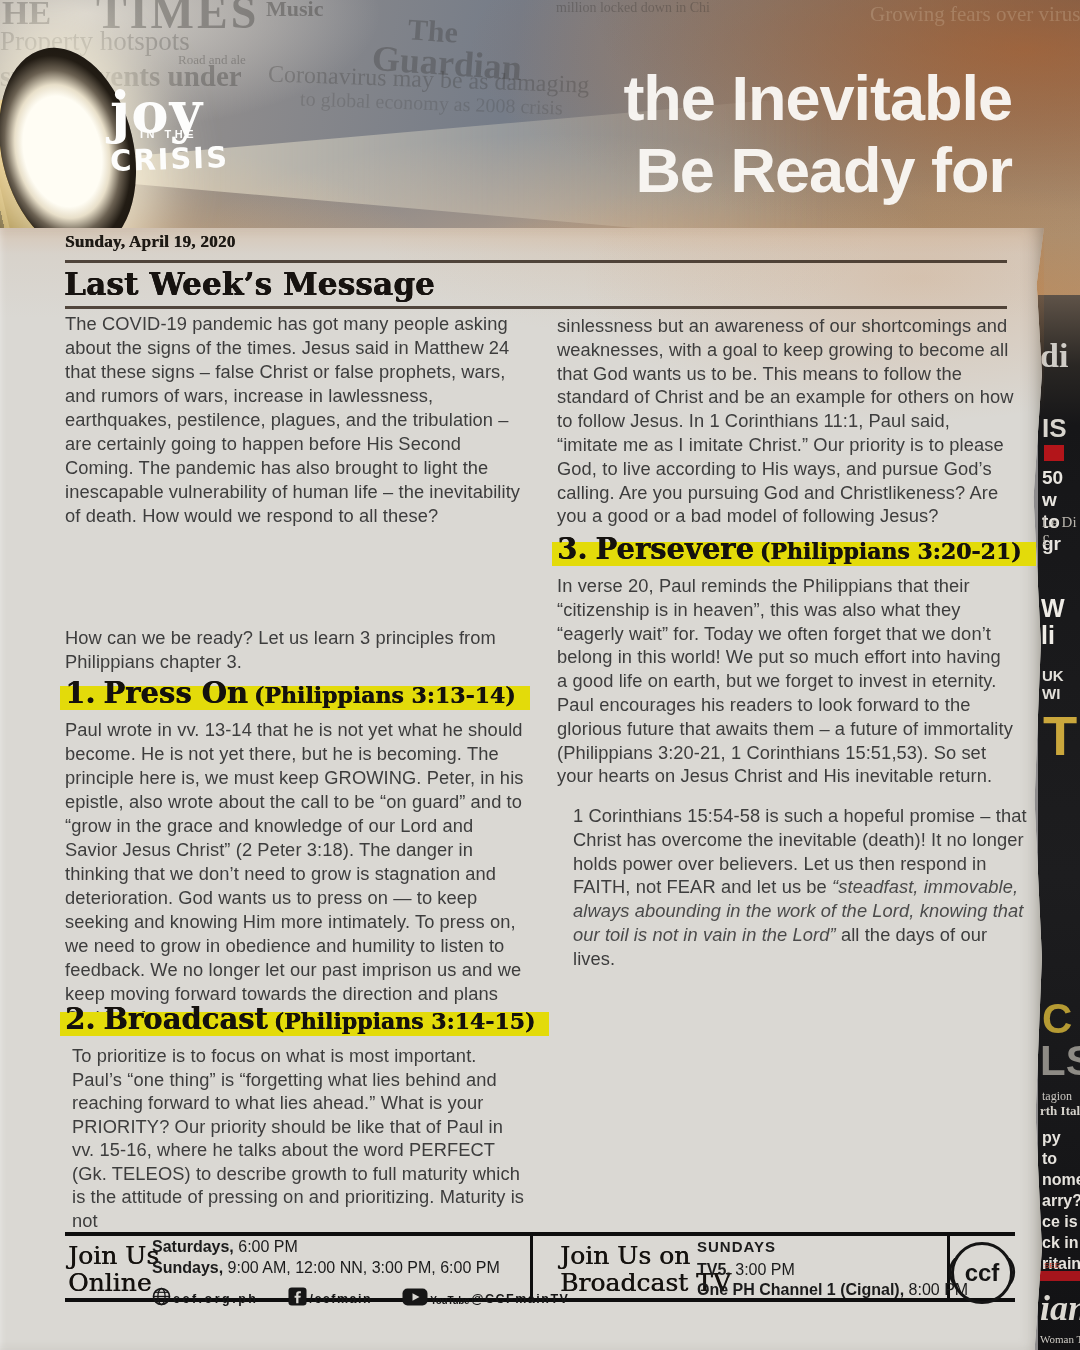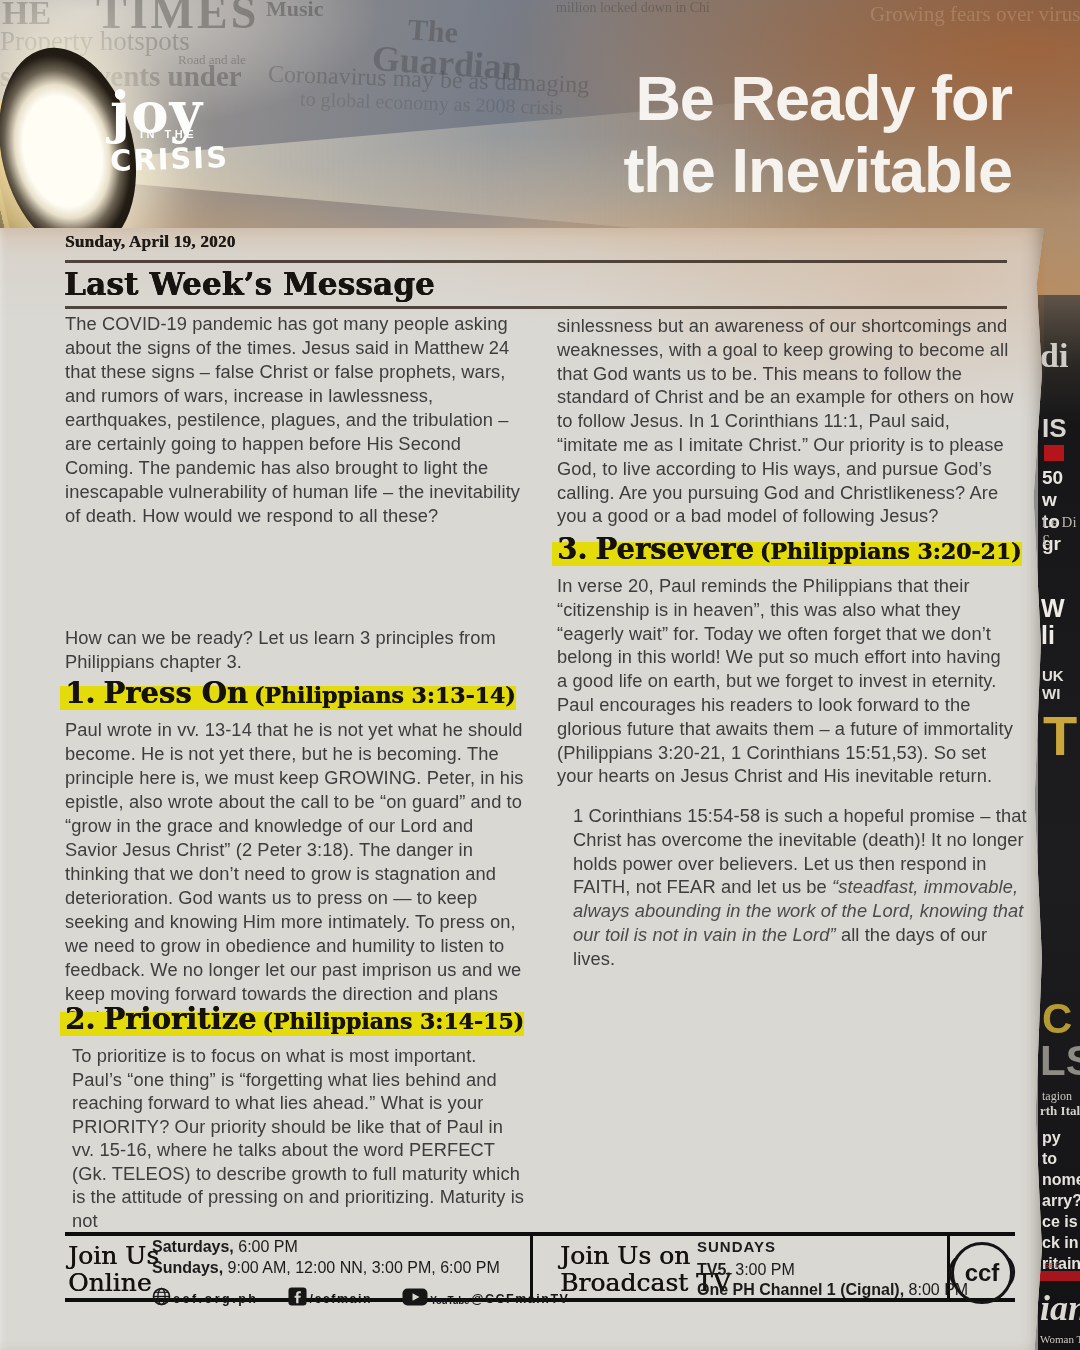--- a/index.html
+++ b/index.html
@@ -58,21 +58,21 @@
   
   .date{position:absolute;left:65px;top:232px;font-family:"Liberation Serif",serif;font-weight:700;
         font-size:17px;color:#1e1a15;letter-spacing:0.3px;text-shadow:0.4px 0 0 #1e1a15;}
   .rule{position:absolute;left:65px;width:942px;background:rgba(45,33,22,0.8);}
   .section-title{position:absolute;left:64px;top:266px;font-family:"DejaVu Serif",serif;font-weight:700;
         font-size:31px;color:#171310;letter-spacing:0.2px;text-shadow:0.6px 0 0 #171310, 0 0.4px 0 #171310;}
 
   
   .blk{position:absolute;color:#3d3d3d;font-size:18.3px;line-height:24px;letter-spacing:0.1px;}
   .sec{position:absolute;white-space:nowrap;}
-  .hl{background:#e3db0a;padding:3px 0 4px 5px;color:#14110e;}
+  .hl{background:#e3db0a;padding:3px 14px 4px 5px;color:#14110e;}
   .sec .num,.sec .word{font-family:"DejaVu Serif",serif;font-weight:700;font-size:29px;
         text-shadow:0.5px 0 0 currentColor;}
   .sec .num{margin-right:8px;}
   .sec .ref{font-family:"DejaVu Serif",serif;font-weight:700;font-size:22px;margin-left:6px;
         text-shadow:0.4px 0 0 currentColor;}
   .it{font-style:italic;color:#4a4a4a;}
 
   
   .fline{position:absolute;background:#0e0e0e;}
   .f-serif{font-family:"DejaVu Serif",serif;font-weight:400;color:#14110e;
@@ -137,39 +137,39 @@
 
   <div class="paper"></div>
   <div class="paper-tint"></div>
 
   <div class="logo">
     <div class="logo-joy">joy</div>
     <div class="logo-inthe">IN THE</div>
     <div class="logo-crisis">CRISIS</div>
   </div>
   <div class="headline">
+    <div>the Inevitable</div>
     <div>Be Ready for</div>
-    <div>the Inevitable</div>
   </div>
 
   <div class="date">Sunday, April 19, 2020</div>
   <div class="rule" style="top:260px;height:3px"></div>
   <div class="section-title">Last Week’s Message</div>
   <div class="rule" style="top:306px;height:3px"></div>
 
   <p class="blk" style="left:65px;top:312px;width:462px;margin:0">The COVID-19 pandemic has got many people asking about the signs of the times. Jesus said in Matthew 24 that these signs – false Christ or false prophets, wars, and rumors of wars, increase in lawlessness, earthquakes, pestilence, plagues, and the tribulation – are certainly going to happen before His Second Coming. The pandemic has also brought to light the inescapable vulnerability of human life – the inevitability of death. How would we respond to all these?</p>
   <p class="blk" style="left:65px;top:626px;width:462px;margin:0">How can we be ready? Let us learn 3 principles from Philippians chapter 3.</p>
 
   <div class="sec" style="left:60px;top:676px">
     <span class="hl"><span class="num">1.</span><span class="word">Press On</span><span class="ref">(Philippians 3:13-14)</span></span>
   </div>
   <p class="blk" style="left:65px;top:718px;width:462px;margin:0">Paul wrote in vv. 13-14 that he is not yet what he should become. He is not yet there, but he is becoming. The principle here is, we must keep GROWING. Peter, in his epistle, also wrote about the call to be “on guard” and to “grow in the grace and knowledge of our Lord and Savior Jesus Christ” (2 Peter 3:18). The danger in thinking that we don’t need to grow is stagnation and deterioration. God wants us to press on — to keep seeking and knowing Him more intimately. To press on, we need to grow in obedience and humility to listen to feedback. We no longer let our past imprison us and we keep moving forward towards the direction and plans God has for us.</p>
 
   <div class="sec" style="left:60px;top:1002px">
-    <span class="hl"><span class="num">2.</span><span class="word">Prioritize</span><span class="ref">(Philippians 3:14-15)</span></span>
+    <span class="hl"><span class="num">2.</span><span class="word">Broadcast</span><span class="ref">(Philippians 3:14-15)</span></span>
   </div>
   <p class="blk" style="left:72px;top:1044px;width:458px;margin:0;line-height:23.5px">To prioritize is to focus on what is most important. Paul’s “one thing” is “forgetting what lies behind and reaching forward to what lies ahead.” What is your PRIORITY? Our priority should be like that of Paul in vv. 15-16, where he talks about the word PERFECT (Gk. TELEOS) to describe growth to full maturity which is the attitude of pressing on and prioritizing. Maturity is not</p>
 
   <p class="blk" style="left:557px;top:314px;width:458px;margin:0;line-height:23.8px">sinlessness but an awareness of our shortcomings and weaknesses, with a goal to keep growing to become all that God wants us to be. This means to follow the standard of Christ and be an example for others on how to follow Jesus. In 1 Corinthians 11:1, Paul said, “imitate me as I imitate Christ.” Our priority is to please God, to live according to His ways, and pursue God’s calling. Are you pursuing God and Christlikeness? Are you a good or a bad model of following Jesus?</p>
 
   <div class="sec" style="left:552px;top:532px">
     <span class="hl"><span class="num">3.</span><span class="word">Persevere</span><span class="ref">(Philippians 3:20-21)</span></span>
   </div>
   <p class="blk" style="left:557px;top:574px;width:458px;margin:0;line-height:23.8px">In verse 20, Paul reminds the Philippians that their “citizenship is in heaven”, this was also what they “eagerly wait” for. Today we often forget that we don’t belong in this world! We put so much effort into having a good life on earth, but we forget to invest in eternity. Paul encourages his readers to look forward to the glorious future that awaits them – a future of immortality (Philippians 3:20-21, 1 Corinthians 15:51,53). So set your hearts on Jesus Christ and His inevitable return.</p>
 

